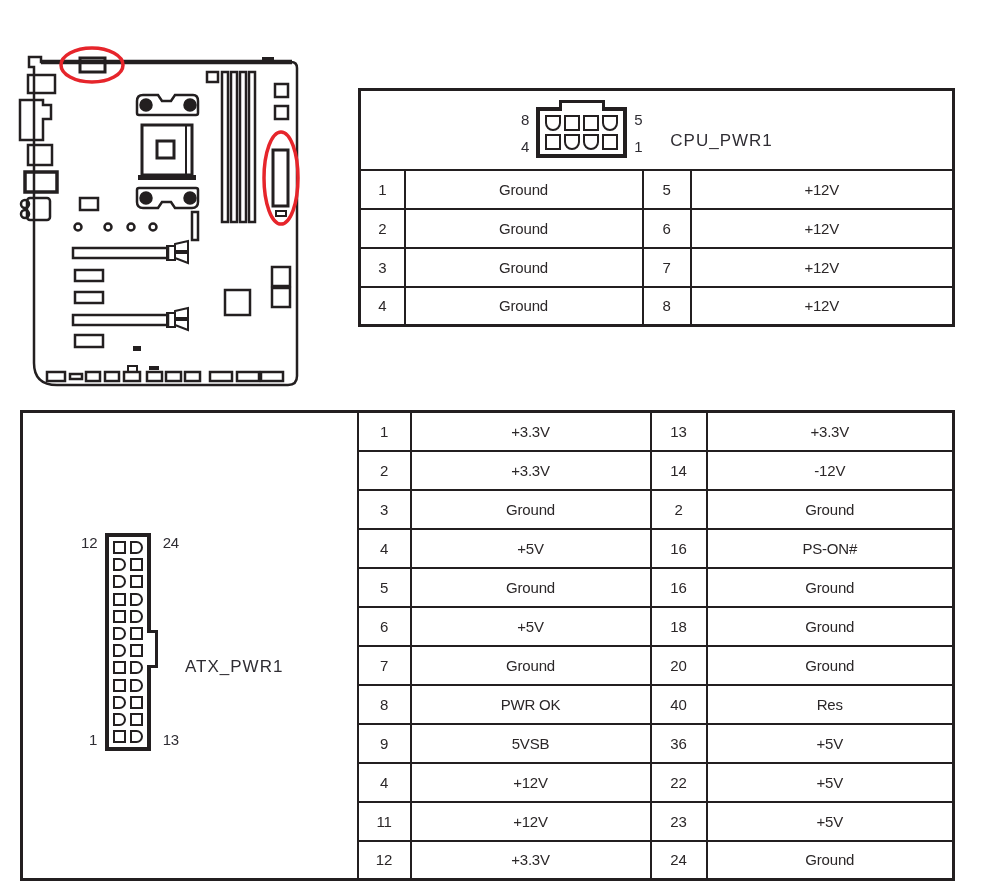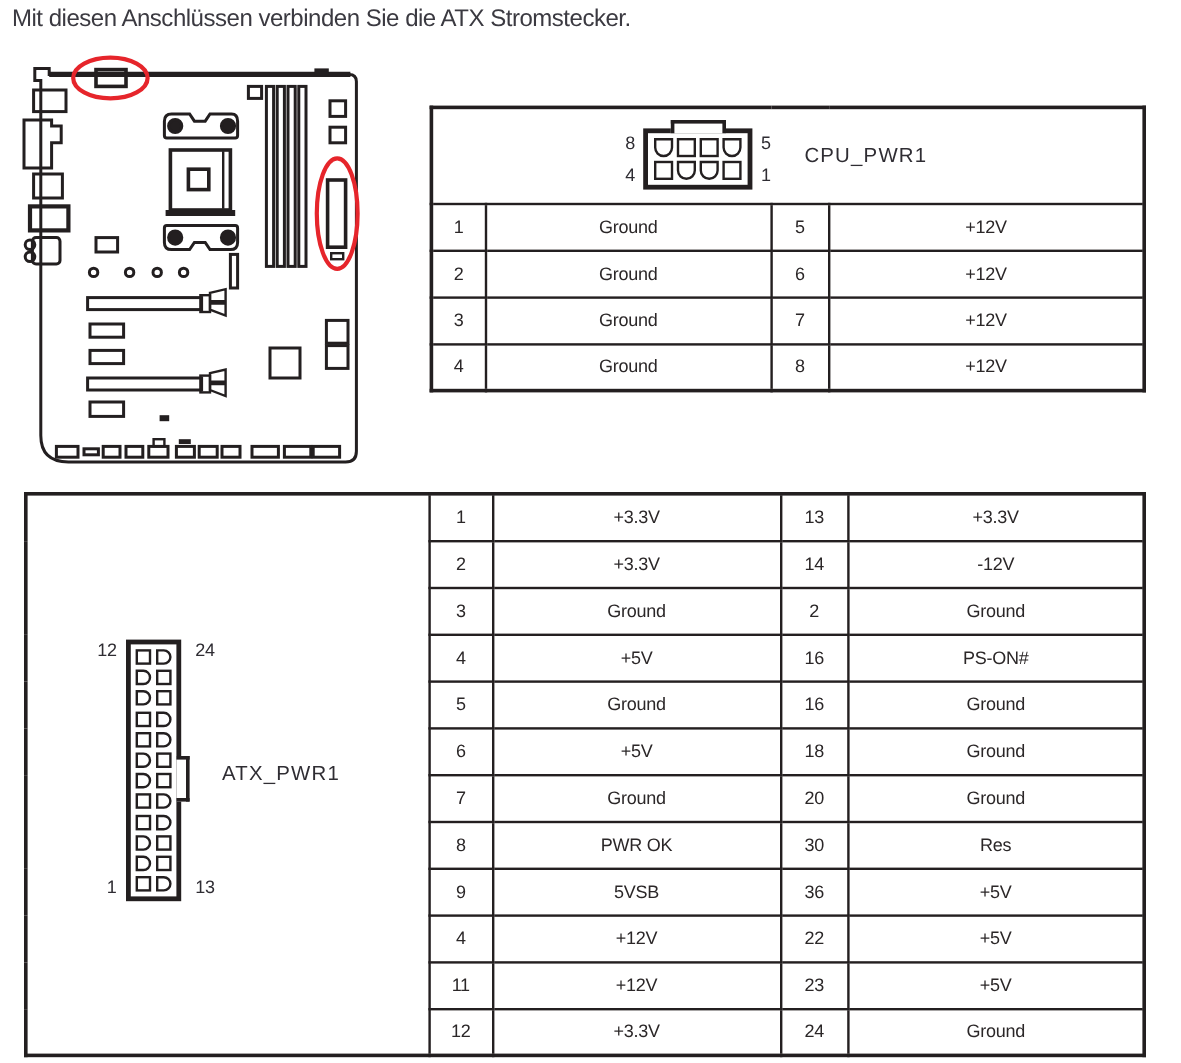--- a/index.html
+++ b/index.html
@@ -45,21 +45,21 @@
   #cpu-table { left: 358px; top: 88px; width: 597px; }
   #cpu-table td.header-cell { height: 80px; }
   #atx-table { left: 20px;  top: 410px; width: 935px; }
   #atx-table td.connector-cell { background: #ffffff; }
 
   
   .cpu-header-inner {
     display: flex; align-items: center; justify-content: flex-start;
     padding-left: 160px; gap: 28px; height: 100%;
   }
-  .conn-label { font-size: 17px; letter-spacing: 1px; color: #2f2d33; }
+  .conn-label { font-size: 17px; letter-spacing: 1px; color: #2f2d33; margin-top: 22px; }
 
   .cpu-conn-wrap { display: flex; align-items: center; gap: 7px; margin-top: 6px; }
   .corner-nums {
     display: flex; flex-direction: column; justify-content: space-between;
     height: 44px; font-size: 15px; color: #2f2d33;
   }
   .cpu-conn {
     position: relative;
     border: 4px solid #231f20;
     padding: 4px 5px;
@@ -101,21 +101,20 @@
   .conn-corner.tr { right: -32px; top: -3px; }
   .conn-corner.bl { left: -20px; bottom: -1px; }
   .conn-corner.br { right: -32px; bottom: -1px; }
   .atx-label { position: absolute; left: 162px; top: 222px; }
 </style>
 </head>
 <body>
 
 <div class="page">
 
-  <div class="page-title">Mit diesen Anschlüssen verbinden Sie die ATX Stromstecker.</div>
 
   <svg class="board-figure" viewBox="0 0 300 350" fill="none" stroke="#231f20" stroke-width="2.5">
 
     <g>
       <path d="M24,12 H36 V17 H286 Q292,17 292,23 V331 Q292,340 283,340 H52 Q29,340 29,318 V22 H24 Z"></path>
       <line x1="36" y1="17" x2="287" y2="17" stroke-width="4.5"></line>
     </g>
 
     <g>
       <rect x="23" y="30" width="27" height="18"></rect>
@@ -342,21 +341,21 @@
     </tr>
     <tr>
       <td>7</td>
       <td>Ground</td>
       <td>20</td>
       <td>Ground</td>
     </tr>
     <tr>
       <td class="shade">8</td>
       <td class="shade">PWR OK</td>
-      <td class="shade">30</td>
+      <td class="shade">40</td>
       <td class="shade">Res</td>
     </tr>
     <tr>
       <td>9</td>
       <td>5VSB</td>
       <td>36</td>
       <td>+5V</td>
     </tr>
     <tr>
       <td class="shade">4</td>

